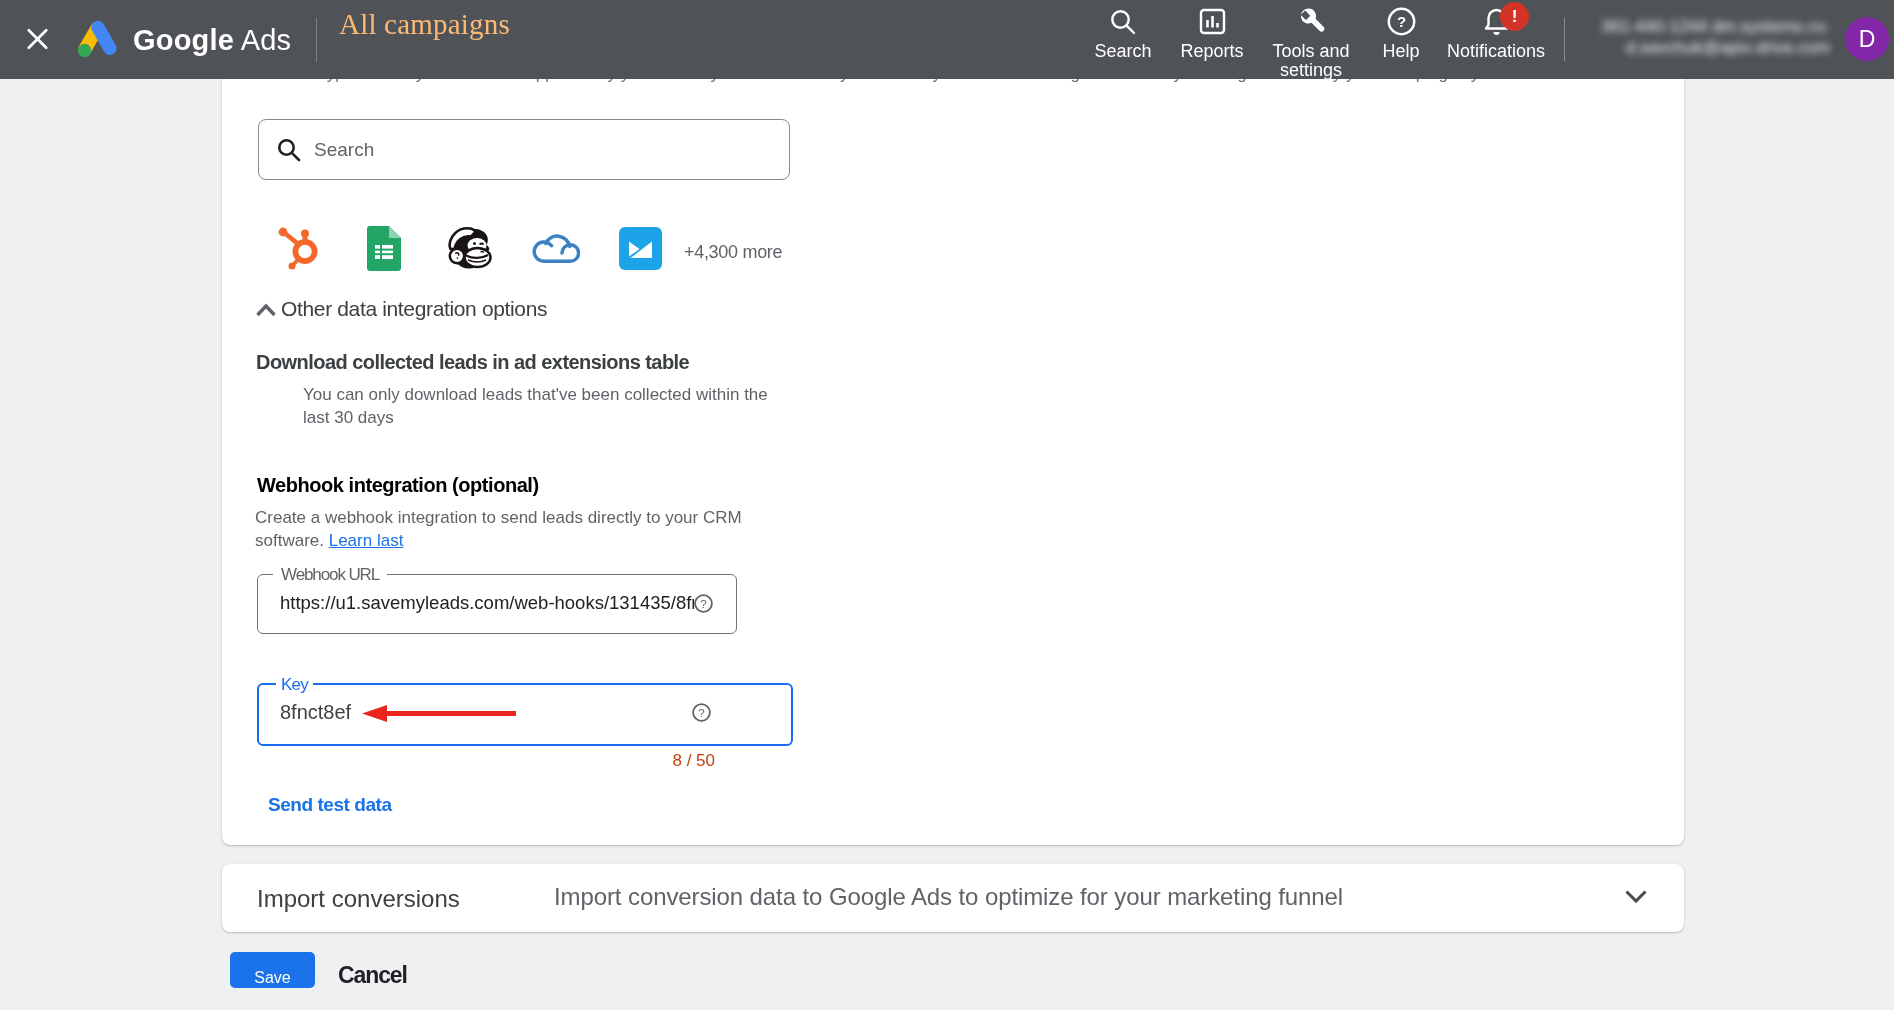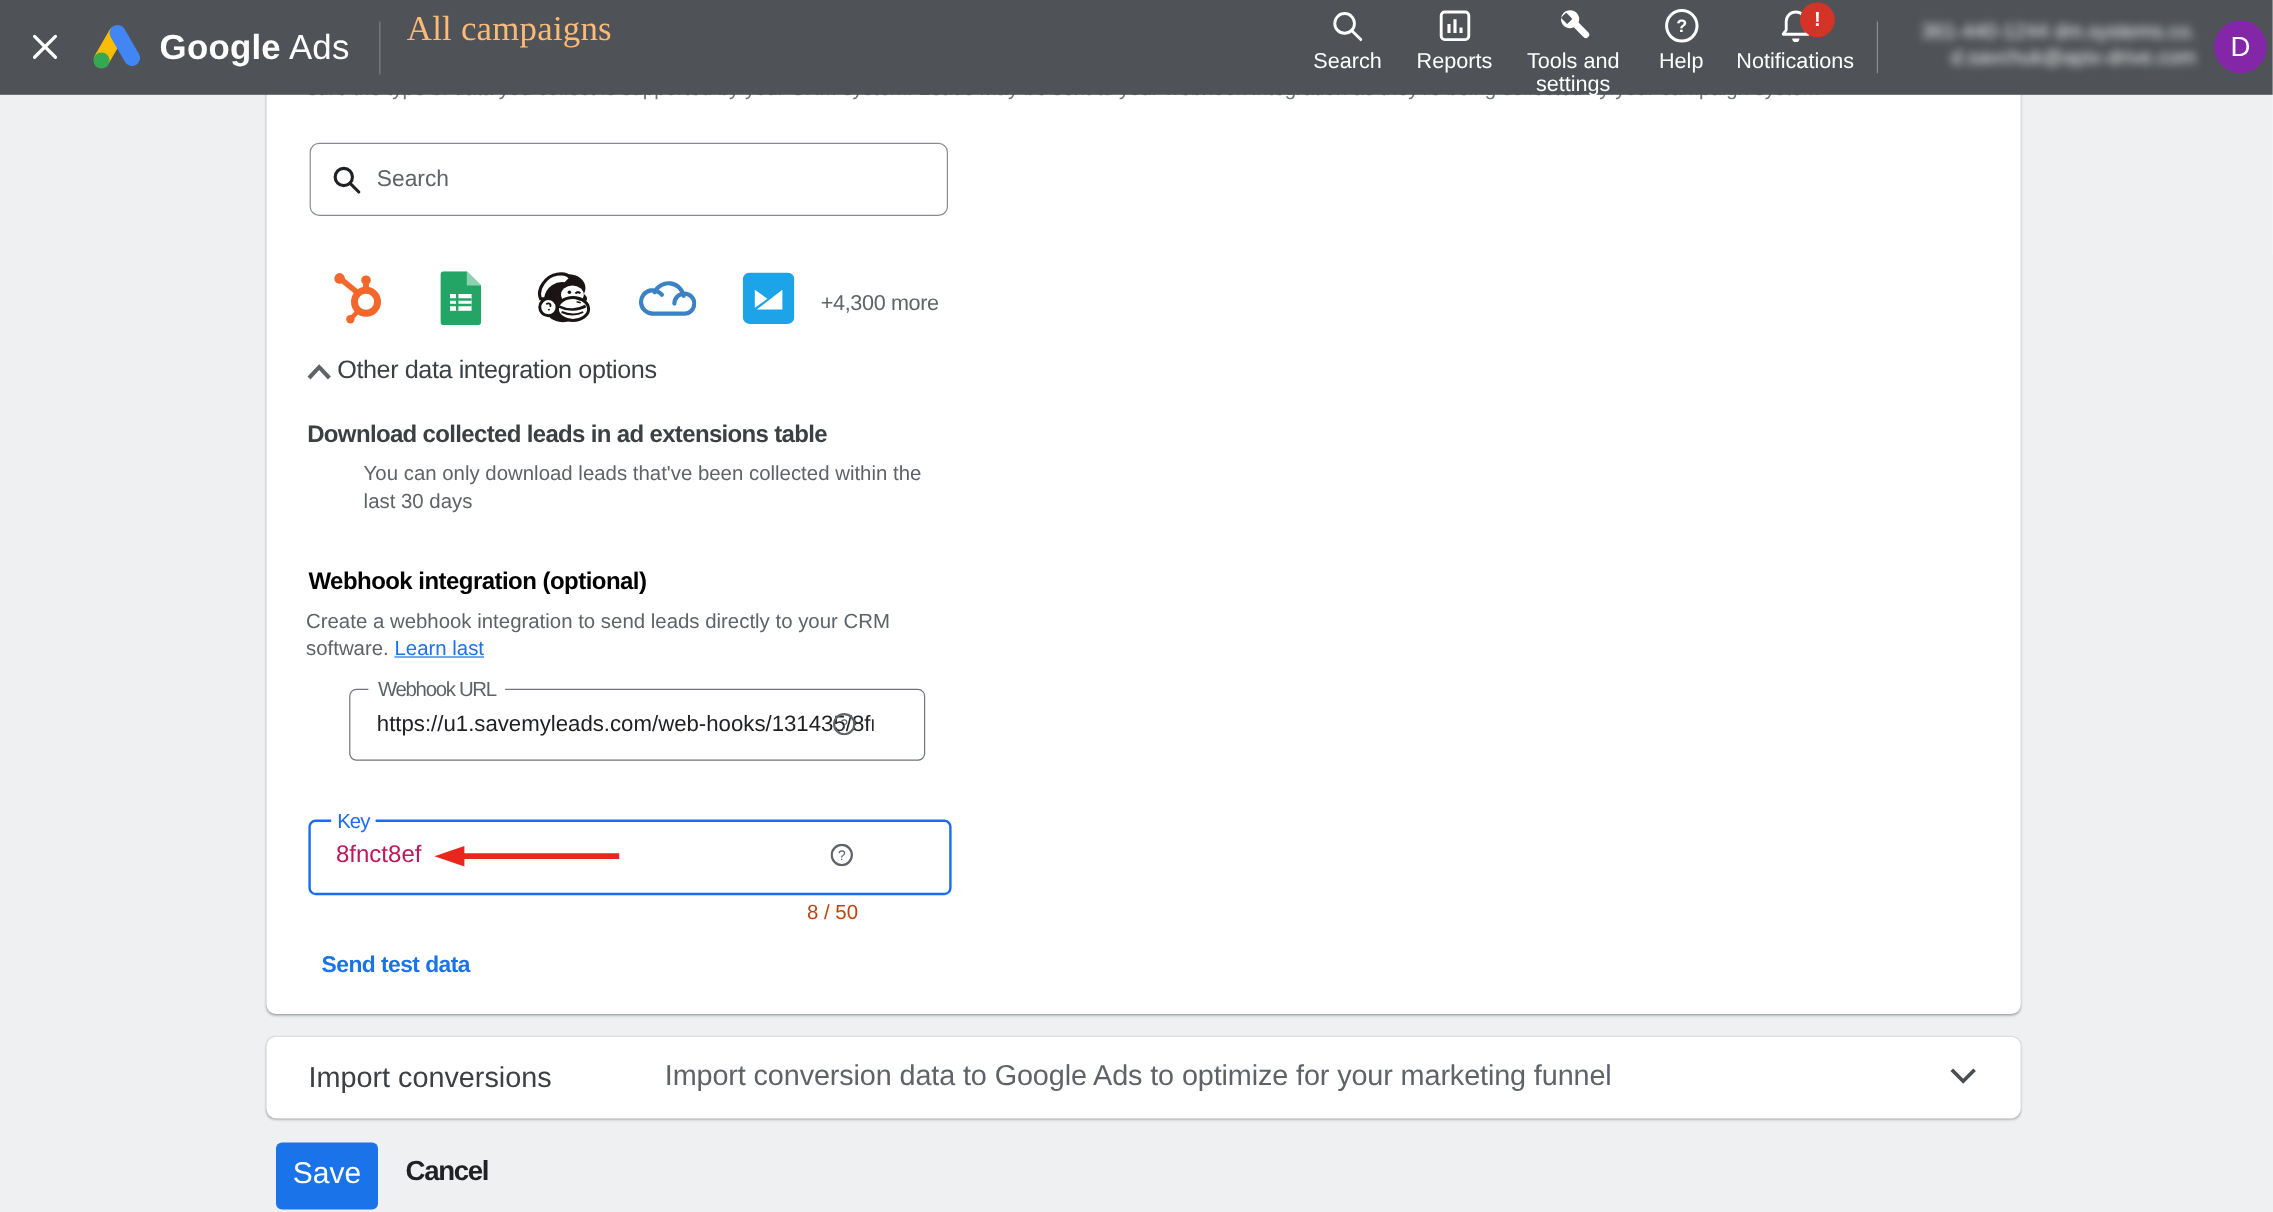--- a/index.html
+++ b/index.html
@@ -30,34 +30,34 @@
   #more { position:absolute; left:684px; top:242px; font-size:18px; letter-spacing:-0.3px; color:#5f6368; }
 
   #otherrow { position:absolute; left:281px; top:297px; font-size:21px; letter-spacing:-0.35px; color:#3c4043; }
   #h-download { position:absolute; left:256px; top:351px; font-size:20px; font-weight:bold; letter-spacing:-0.55px; color:#3c4043; }
   #p-download { position:absolute; left:256px; top:384px; font-size:17px; line-height:22.5px; color:#5f6368;margin-left:47px; }
   #h-webhook { position:absolute; left:257px; top:474px; font-size:20px; font-weight:bold; letter-spacing:-0.45px; color:#000000; }
   #p-webhook { position:absolute; left:255px; top:507px; font-size:17px; line-height:22.5px; color:#5f6368; }
   #p-webhook a { color:#1a73e8; }
 
   .mfield { position:absolute; border-radius:6px; }
-  #f-url { left:257px; top:574px; width:480px; height:60px; border:1px solid #6f7377;margin-left:34px; }
+  #f-url { left:257px; top:574px; width:480px; height:60px; border:1px solid #6f7377; }
   #f-url .flabel { position:absolute; left:15px; top:-10px; background:#fff; padding:0 8px; font-size:17px; letter-spacing:-1.1px; color:#5f6368; }
   #f-url .fval { position:absolute; left:22px; top:17px; width:414px; overflow:hidden; white-space:nowrap; font-size:18.5px; color:#202124; }
   #f-key { left:257px; top:683px; width:536px; height:63px; border:2px solid #1a6df0; }
   #f-key .flabel { position:absolute; left:17px; top:-10px; background:#fff; padding:0 5px; font-size:17px; letter-spacing:-0.8px; color:#1a6df0; }
-  #f-key .fval { position:absolute; left:21px; top:16px; font-size:20px; color:#be185d; }
+  #f-key .fval { position:absolute; left:21px; top:16px; font-size:20px; color:#404040; }
   .qicon { position:absolute; }
   #counter { position:absolute; left:615px; top:751px; width:100px; text-align:right; font-size:17px; color:#c2410c; }
   #sendtest { position:absolute; left:268px; top:794px; font-size:19px; font-weight:bold; letter-spacing:-0.45px; color:#1a73e8; }
 
   #ic-title { position:absolute; left:257px; top:885px; font-size:24px; color:#3c4043; }
   #ic-desc { position:absolute; left:554px; top:883px; letter-spacing:-0.1px; font-size:24px; color:#5f6368; }
 
-  #savebtn { position:absolute; left:230px; top:952px; width:85px; height:56px; background:#1a73e8; border-radius:5px; color:#fff; font-size:25px; text-align:center; line-height:52px; }
+  #savebtn { position:absolute; left:230px; top:952px; width:85px; height:36px; background:#1a73e8; border-radius:5px; color:#fff; font-size:16px; text-align:center; line-height:52px; }
   #cancel { position:absolute; left:338px; top:962px; font-size:23px; letter-spacing:-1.1px; color:#202124;font-weight:bold; }
 </style>
 </head>
 <body>
 
   <div id="card1"></div>
   <div id="card2"></div>
 
   <div id="clipline">sure the type of data you collect is supported by your CRM system. Leads may be sent to your webhook integration as they're being collected by your campaign system</div>
 

